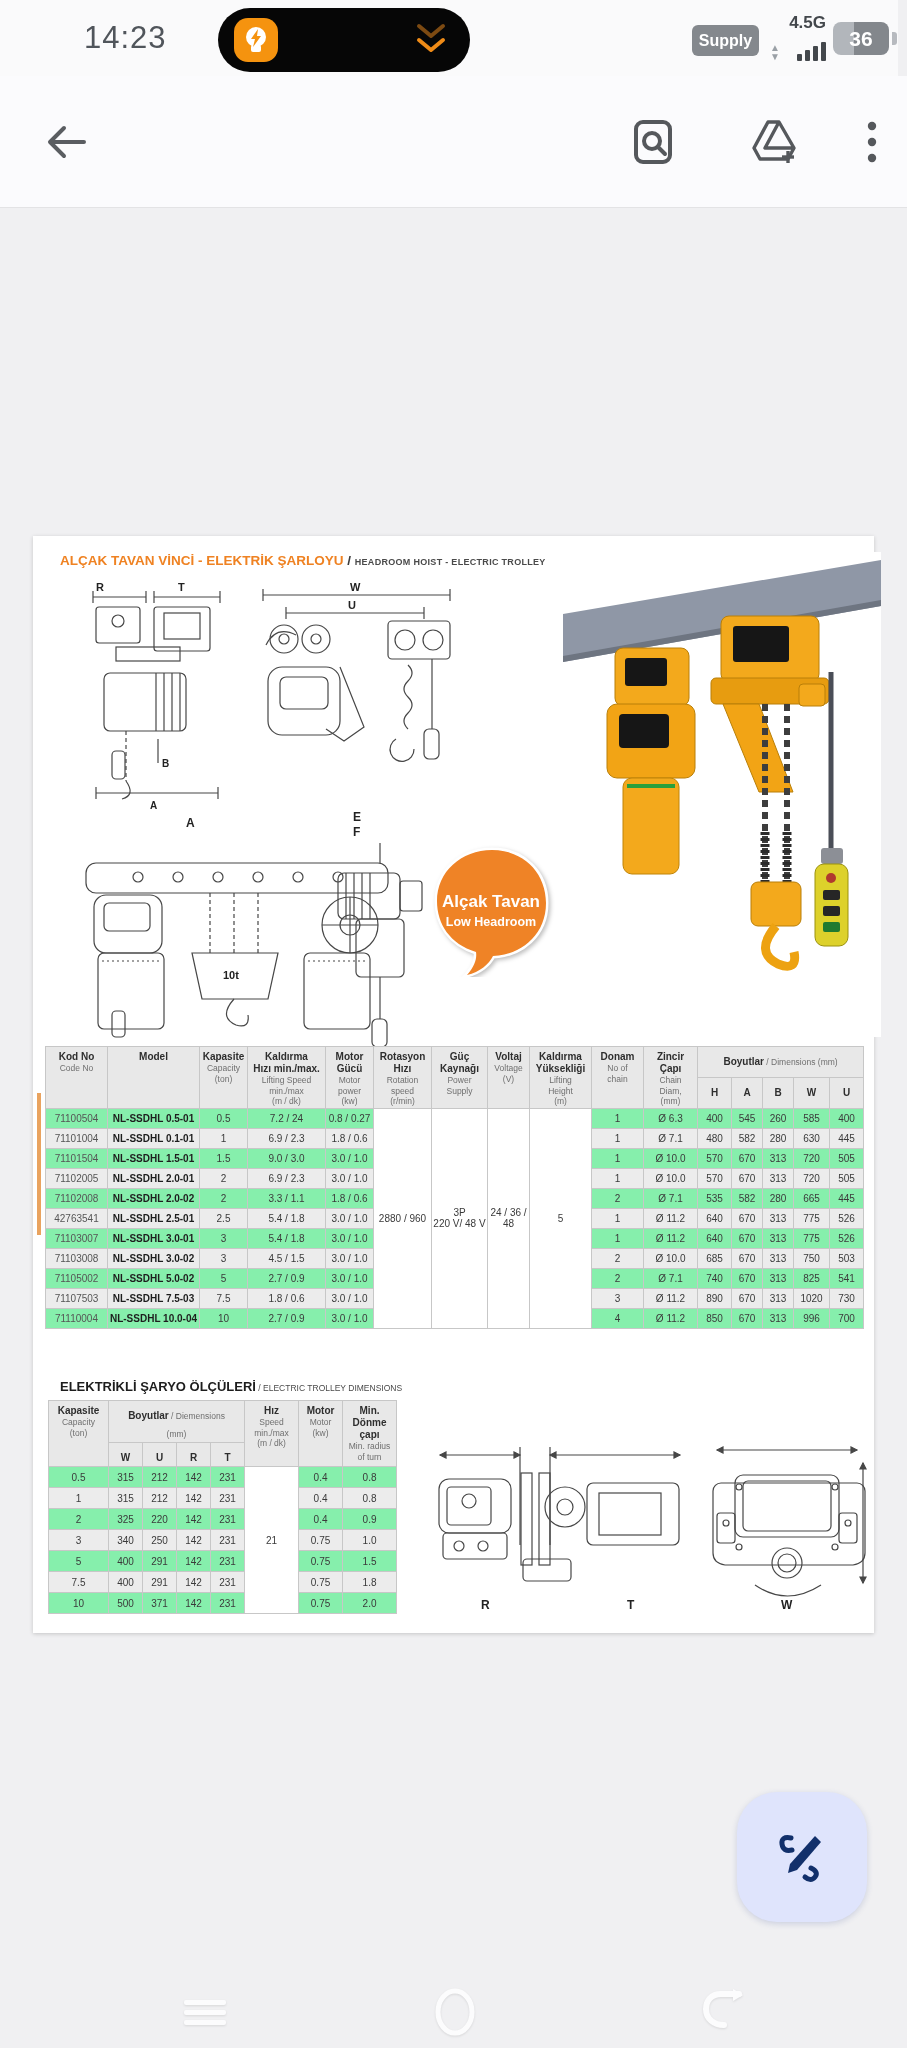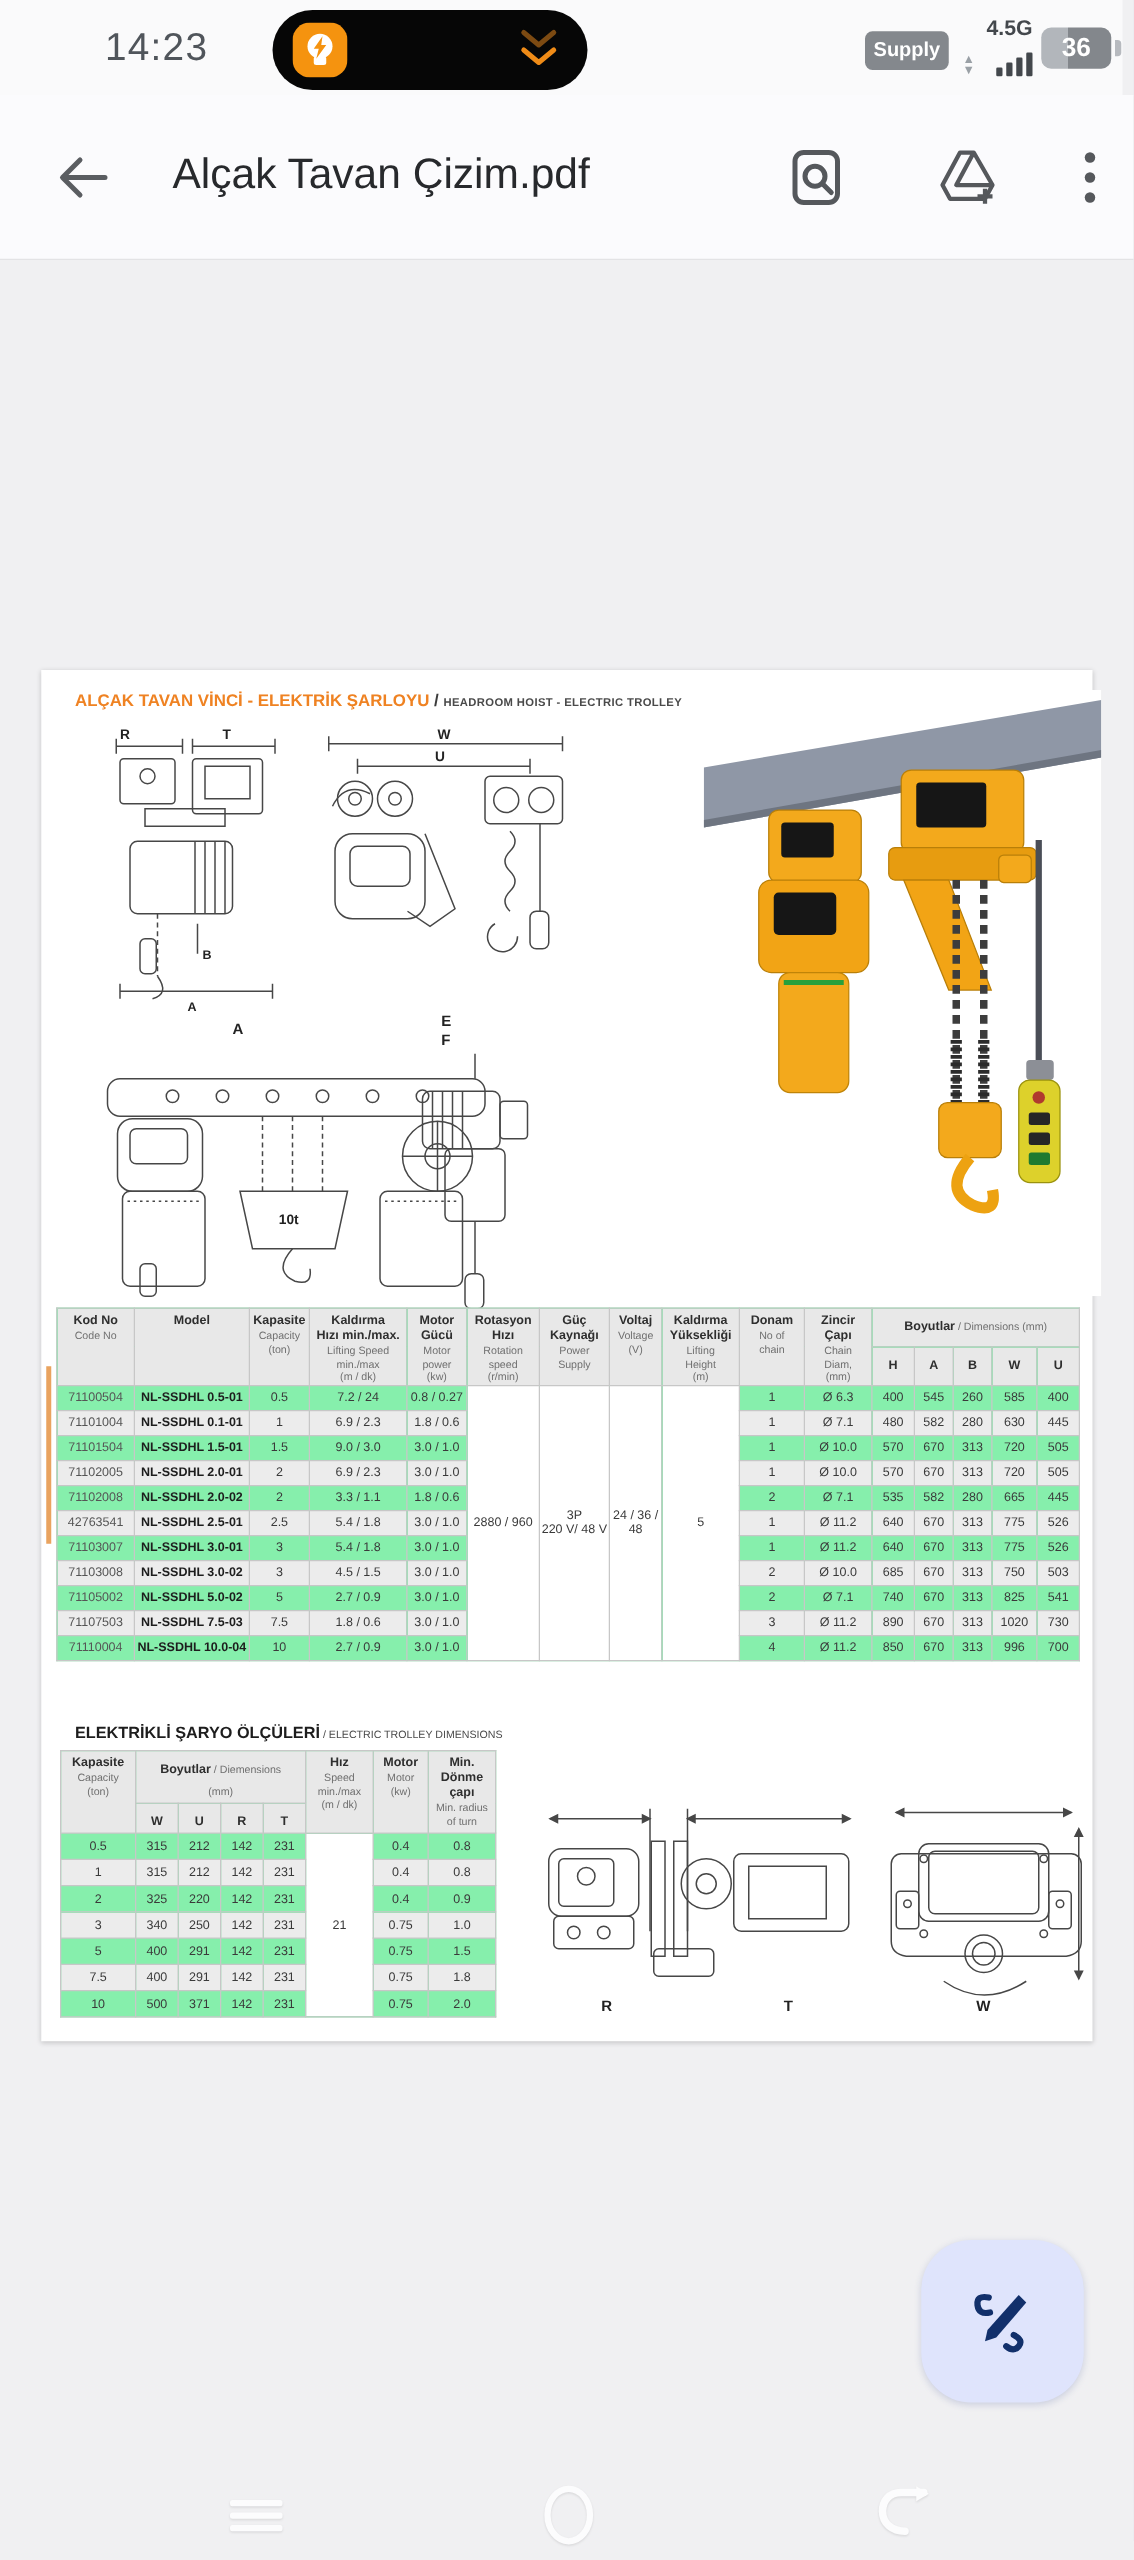--- a/index.html
+++ b/index.html
@@ -110,21 +110,20 @@
     <div class="battery">36</div>
     <div class="batt-nub"></div>
   </div>
 
   <div class="appbar">
     <div class="back">
       <svg width="44" height="40" viewBox="0 0 44 40">
           <path d="M20 6 L6 20 L20 34 M7 20 H40" fill="none" stroke="#5a5d61" stroke-width="4" stroke-linecap="round" stroke-linejoin="round"></path>
         </svg>
     </div>
-    <div class="apptitle">Alçak Tavan Çizim.pdf</div>
 
     <div class="icon-btn i-search">
       <svg width="52" height="48" viewBox="0 0 52 48">
           <rect x="8" y="4" width="34" height="40" rx="7" fill="none" stroke="#55585c" stroke-width="4"></rect>
           <circle cx="24" cy="23" r="8" fill="none" stroke="#55585c" stroke-width="4"></circle>
           <line x1="30" y1="29" x2="37" y2="36" stroke="#55585c" stroke-width="4" stroke-linecap="round"></line>
         </svg>
     </div>
     <div class="icon-btn i-drive">
       <svg width="52" height="48" viewBox="0 0 52 48">
@@ -282,20 +281,27 @@
         <line x1="268" y1="120" x2="268" y2="300" stroke="#4a4e57" stroke-width="5"></line>
         <rect x="258" y="296" width="22" height="16" rx="3" fill="#8c8f96"></rect>
         <rect x="252" y="312" width="33" height="82" rx="9" fill="#ddd12b" stroke="#9b920e"></rect>
         <circle cx="268" cy="326" r="5" fill="#b03a2e"></circle>
         <rect x="260" y="338" width="17" height="10" rx="2" fill="#262626"></rect>
         <rect x="260" y="354" width="17" height="10" rx="2" fill="#262626"></rect>
         <rect x="260" y="370" width="17" height="10" rx="2" fill="#1f7a30"></rect>
       </svg>
     </div>
 
+    <div class="bubble">
+      <svg width="135" height="132" viewBox="0 0 135 132">
+        <path d="M67 5 C 99 5 121 28 121 58 C 121 90 96 110 68 111 C 64 119 55 127 42 130 C 50 121 52 113 51 107 C 25 99 12 79 12 56 C 12 27 36 5 67 5 Z" fill="#ef8326" stroke="#ffffff" stroke-width="5" paint-order="stroke" filter="drop-shadow(2px 2px 2px rgba(0,0,0,0.25))"></path>
+        <text x="66" y="62" text-anchor="middle" font-size="17" font-weight="bold" fill="#ffffff"><tspan id="bubble-line1">Alçak Tavan</tspan></text>
+        <text x="66" y="81" text-anchor="middle" font-size="12.5" font-weight="bold" fill="#ffffff"><tspan id="bubble-line2">Low Headroom</tspan></text>
+      </svg>
+    </div>
 
     <table class="t hoist-table">
       <colgroup>
         <col style="width:62px">
           <col style="width:92px">
           <col style="width:48px">
           <col style="width:78px">
           <col style="width:48px">
         <col style="width:58px">
           <col style="width:56px">

